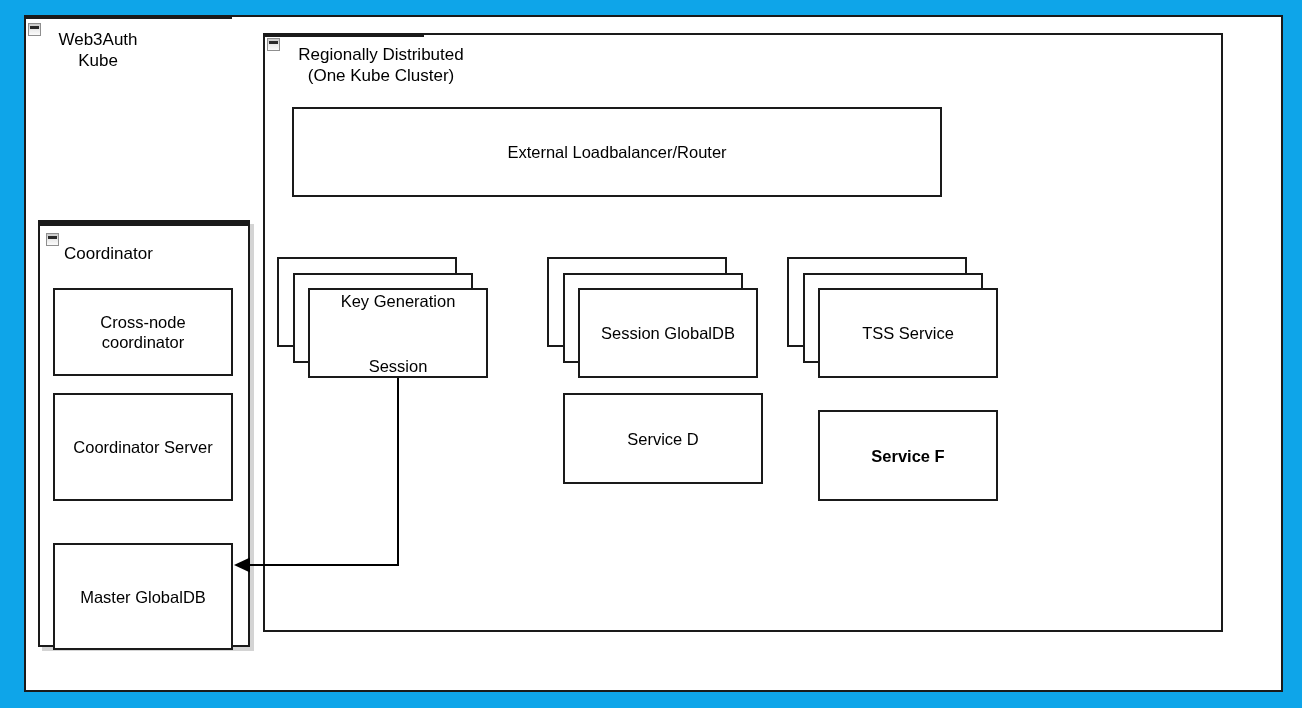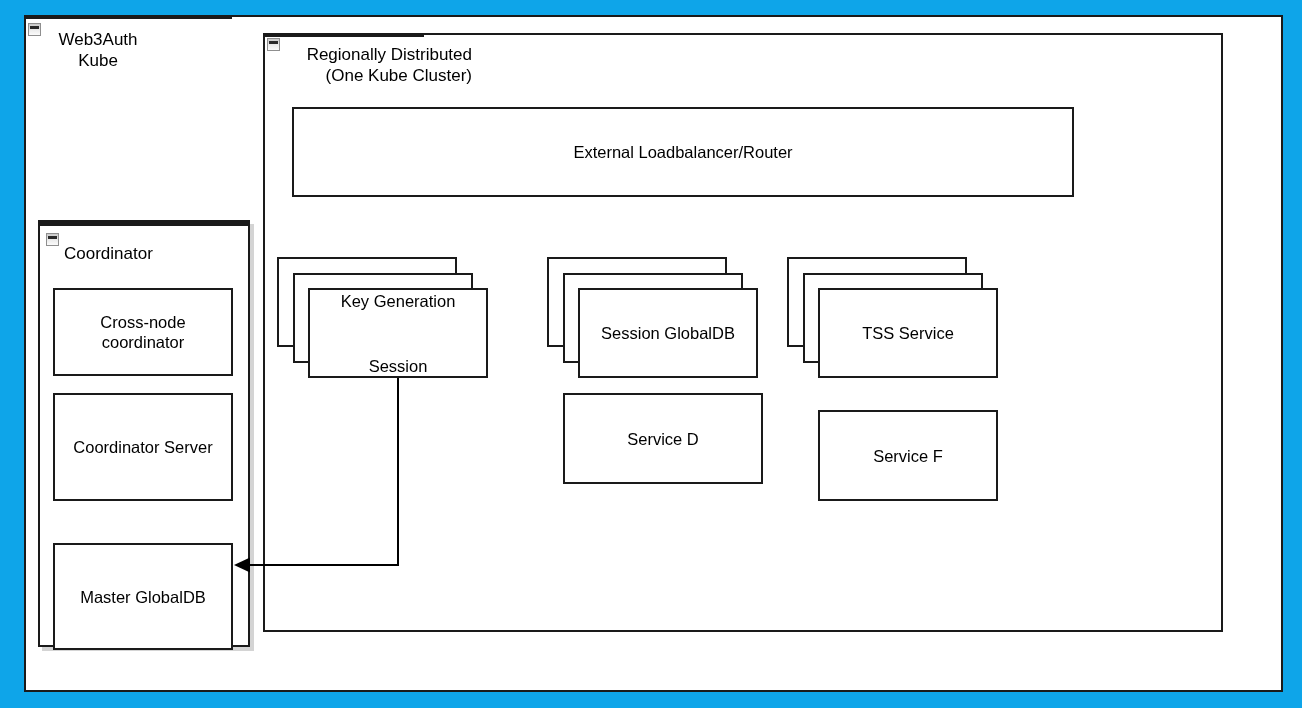--- a/index.html
+++ b/index.html
@@ -37,26 +37,26 @@
   <div class="tabline" style="left:24px;top:17px;width:208px;"></div>
   <div class="collapse" style="left:28px;top:23px;"></div>
   <div class="glabel center" style="left:33px;top:29px;width:130px;">
     <div>Web3Auth</div>
     <div>Kube</div>
   </div>
 
   <div class="frame" style="left:263px;top:33px;width:960px;height:599px;"></div>
   <div class="tabline" style="left:263px;top:35px;width:161px;"></div>
   <div class="collapse" style="left:267px;top:38px;"></div>
-  <div class="glabel center" style="left:290px;top:44px;width:182px;text-align:right;">
+  <div class="glabel center" style="left:290px;top:44px;width:182px;">
     <div>Regionally Distributed</div>
     <div>(One Kube Cluster)</div>
   </div>
 
-  <div class="box" style="left:292px;top:107px;width:782px;height:90px;">
+  <div class="box" style="left:292px;top:107px;width:650px;height:90px;">
     <div>External Loadbalancer/Router</div>
   </div>
 
   <div class="frame coordinator" style="left:38px;top:220px;width:212px;height:427px;"></div>
   <div class="collapse" style="left:46px;top:233px;"></div>
   <div class="glabel" style="left:64px;top:243px;">
     <div>Coordinator</div>
   </div>
 
   <div class="box" style="left:53px;top:288px;width:180px;height:88px;">
@@ -91,21 +91,21 @@
     <div class="stack-layer" style="left:787px;top:257px;width:180px;height:90px;"></div>
     <div class="stack-layer" style="left:803px;top:273px;width:180px;height:90px;"></div>
     <div class="box" style="left:818px;top:288px;width:180px;height:90px;">
       <div>TSS Service</div>
     </div>
   </div>
 
   <div class="box" style="left:563px;top:393px;width:200px;height:91px;">
     <div>Service D</div>
   </div>
-  <div class="box" style="left:818px;top:410px;width:180px;height:91px;">
+  <div class="box" style="left:818px;top:410px;width:180px;height:91px;font-weight:bold;">
     <div>Service F</div>
   </div>
 
   <svg class="edges" width="1302" height="708" viewBox="0 0 1302 708">
     <path d="M398 378 L398 565 L250 565" fill="none" stroke="#000000" stroke-width="2"></path>
     <polygon points="234,565 250,557.5 250,572.5" fill="#000000"></polygon>
   </svg>
 
 </div>
 

